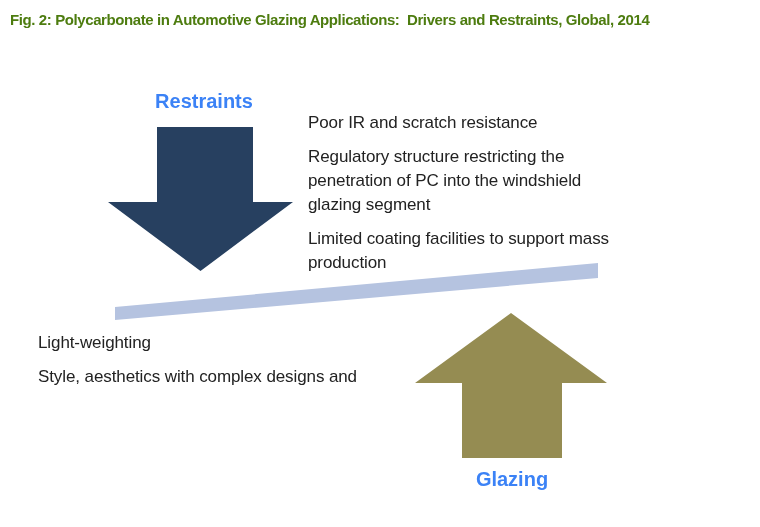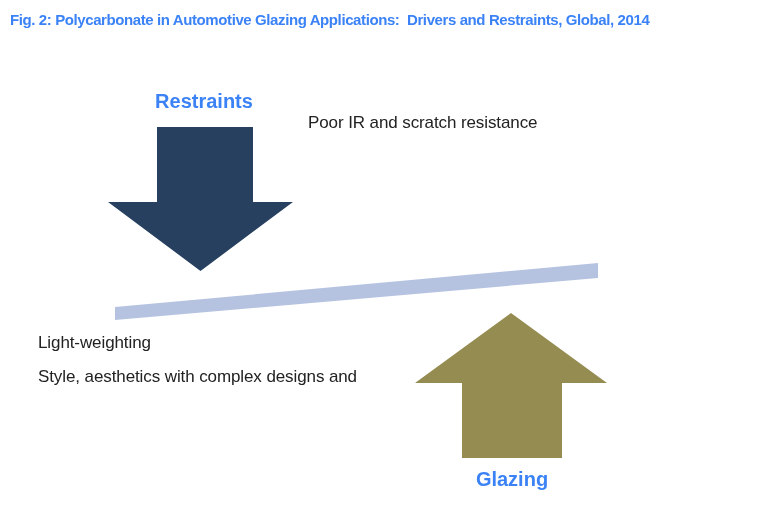--- a/index.html
+++ b/index.html
@@ -16,21 +16,21 @@
     overflow: hidden;
   }
   .figure-title {
     position: absolute;
     left: 10px;
     top: 11px;
     width: 748px;
     font-size: 15px;
     font-weight: bold;
     letter-spacing: -0.4px;
-    color: #3b82f6;
+    color: #4d7c0f;
     white-space: pre;
   }
   .big-label {
     position: absolute;
     font-size: 20px;
     font-weight: bold;
     color: #3b82f6;
     text-align: center;
   }
   .restraints-label {
@@ -86,20 +86,29 @@
   <div class="big-label restraints-label">Restraints</div>
 
   <svg class="arrow-svg restraints-arrow" width="185" height="144" viewBox="0 0 185 144">
     <polygon points="49,0 145,0 145,75 185,75 92.5,144 0,75 49,75" fill="#274060"></polygon>
   </svg>
 
   <div class="textblock restraints-text">
     <div class="para">
       <div class="line">Poor IR and scratch resistance</div>
     </div>
+    <div class="para">
+      <div class="line">Regulatory structure restricting the</div>
+      <div class="line">penetration of PC into the windshield</div>
+      <div class="line">glazing segment</div>
+    </div>
+    <div class="para">
+      <div class="line">Limited coating facilities to support mass</div>
+      <div class="line">production</div>
+    </div>
   </div>
 
   <svg class="divider-svg" width="495" height="70" viewBox="0 0 495 70">
     <polygon points="5,52 488,8 488,23 5,65" fill="#B5C3E0"></polygon>
   </svg>
 
   <div class="textblock drivers-text">
     <div class="para">
       <div class="line">Light-weighting</div>
     </div>

